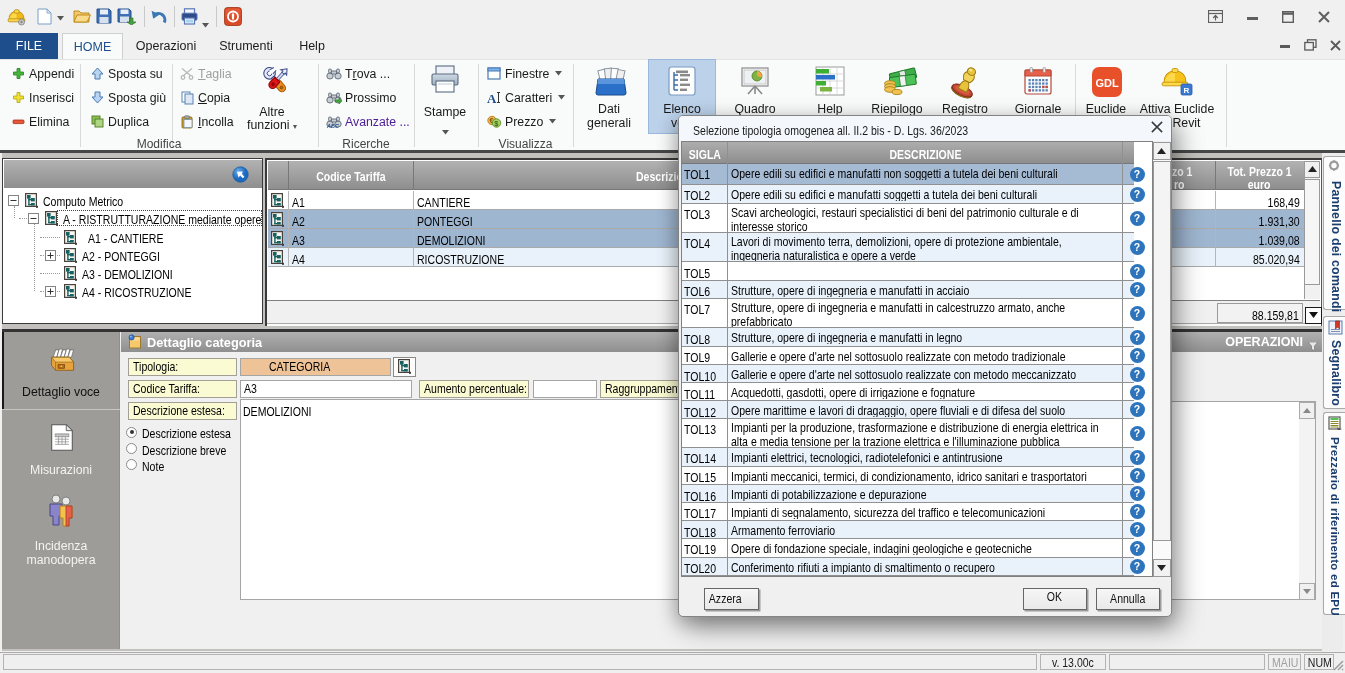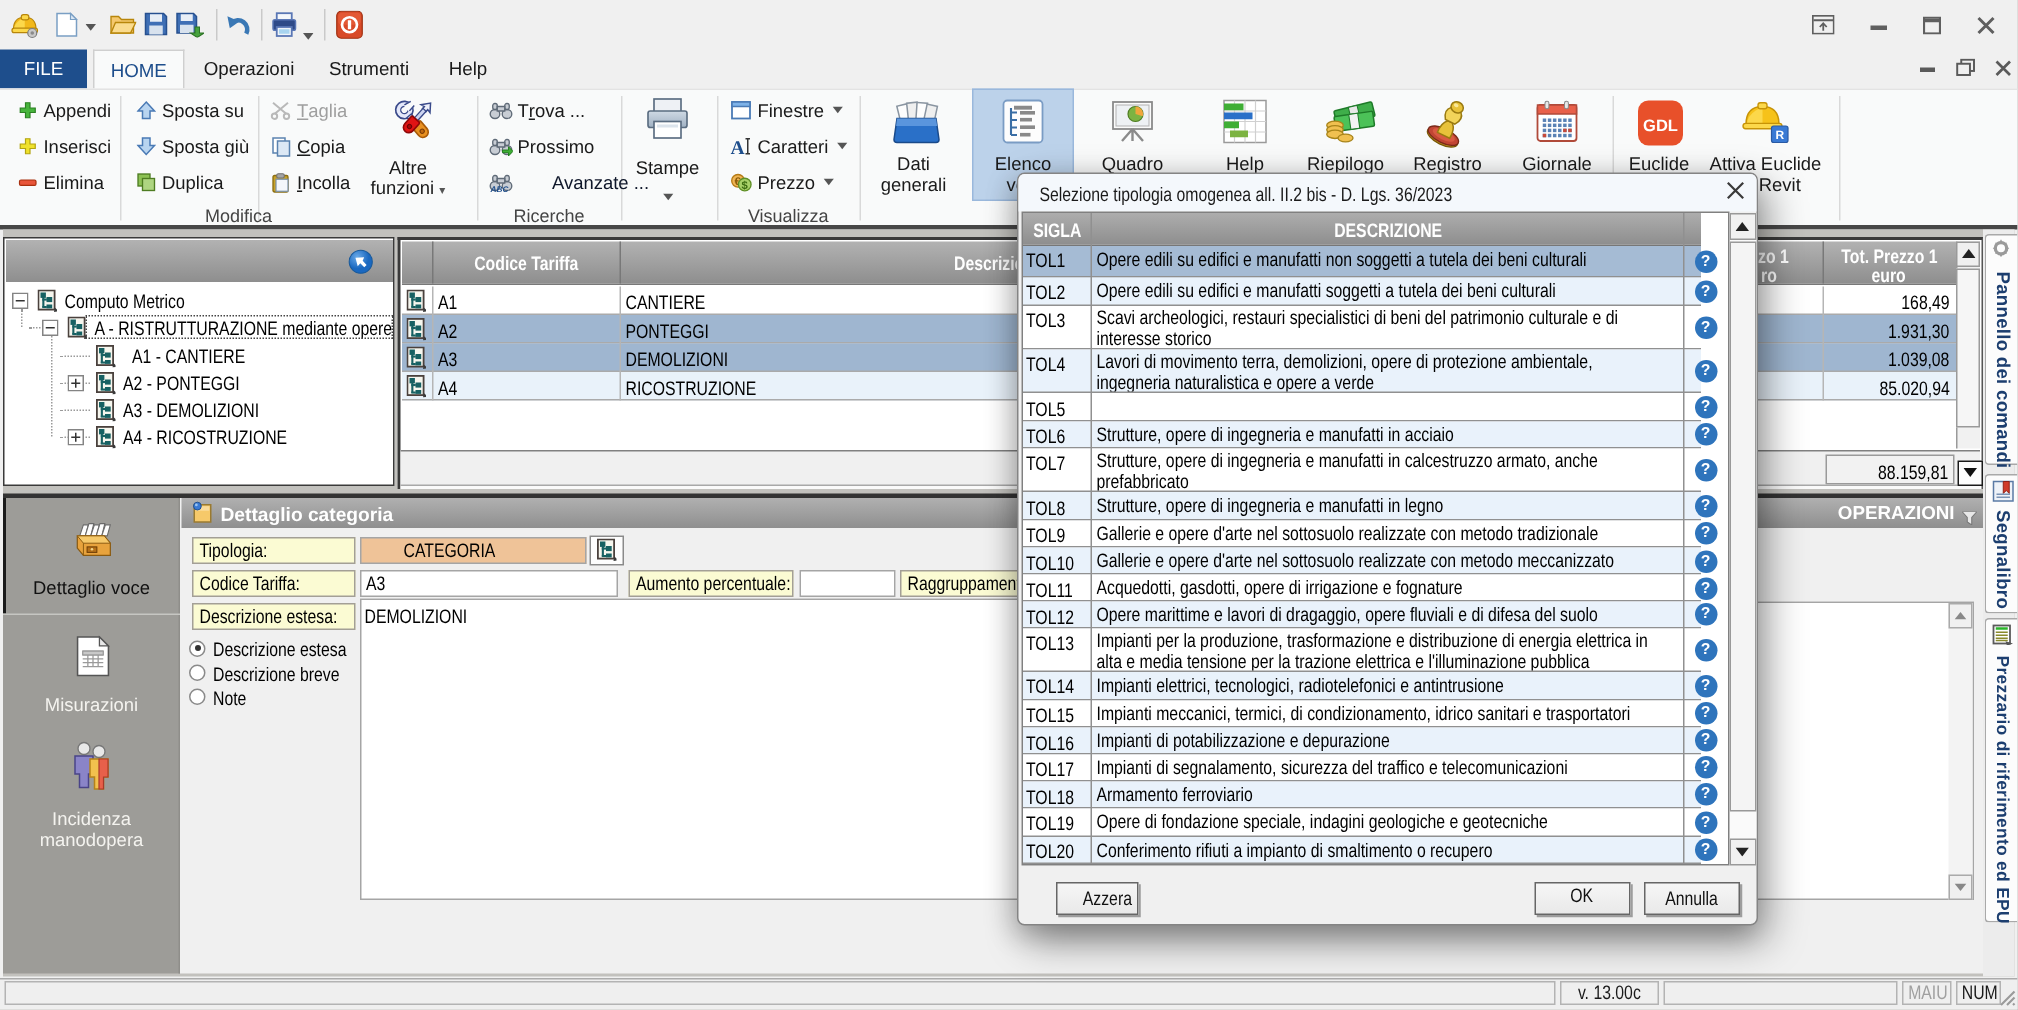--- a/index.html
+++ b/index.html
@@ -203,21 +203,21 @@
         <g fill="#c8cdd4" stroke="#5f6a77" stroke-width="0.9">
           <ellipse cx="4" cy="8" rx="3.2" ry="3"></ellipse>
           <ellipse cx="12" cy="8" rx="3.2" ry="3"></ellipse>
           <rect x="2.5" y="1" width="3" height="4" rx="1.4"></rect>
           <rect x="10.5" y="1" width="3" height="4" rx="1.4"></rect>
           <path d="M5.5 3 h5 v3 h-5 z"></path>
         </g>
         <text x="1" y="12" font-size="5.5" font-style="italic" font-weight="bold" fill="#1e4e8c" font-family="Liberation Sans">ABC</text>
       </svg>
     </div>
-<div class="ab" style="left:345px;top:109.5px;height:24px;display:flex;align-items:center;font-size:12.3px;color:#0f172a;white-space:nowrap;margin-left:23px;">Avanzate ...</div>
+<div class="ab" style="left:345px;top:109.5px;height:24px;display:flex;align-items:center;font-size:12.3px;color:#4c1d95;white-space:nowrap;">Avanzate ...</div>
 <svg class="ab" style="left:259px;top:64px" width="34" height="34" viewBox="0 0 34 34">
 <g transform="rotate(-40 17 17)">
  <circle cx="17" cy="7" r="5.8" fill="#e4e8fa" stroke="#3a4a8a" stroke-width="1.1"></circle>
  <circle cx="17" cy="7" r="2.4" fill="#f9fafa" stroke="#3a4a8a" stroke-width="0.9"></circle>
  <path d="M19 4.2 L24.5 5.2 L24.5 9 L19 9.8 L17.8 7 Z" fill="#f9fafa" stroke="none"></path>
  <path d="M19.2 4.4 L24 5.3 M19.2 9.6 L24 8.9" stroke="#3a4a8a" stroke-width="1"></path>
  <rect x="15.2" y="12" width="3.6" height="7" fill="#e4e8fa" stroke="#3a4a8a" stroke-width="1"></rect>
  <path d="M14.4 19 h5.2 a1 1 0 0 1 1 1 v6.2 a3.6 3.6 0 0 1 -7.2 0 v-6.2 a1 1 0 0 1 1 -1 z" fill="#e89020" stroke="#a85a08" stroke-width="1.1"></path>
  <circle cx="17" cy="25.5" r="1.4" fill="#c06810" stroke="#7a3a04" stroke-width="0.7"></circle>
 </g>
@@ -908,21 +908,21 @@
       <svg width="9" height="6">
         <path d="M4.5 0 L9 6 L0 6 Z" fill="#222"></path>
       </svg>
     </div>
 <div class="ab" style="left:1152.5px;top:160.5px;width:18px;height:380px;background:#f4f4f4;border:1px solid #999;"></div>
 <div class="ab" style="left:1152.5px;top:559px;width:18px;height:17.5px;background:#f1f1f1;border:1px solid #999;display:flex;align-items:center;justify-content:center;">
       <svg width="9" height="6">
         <path d="M0 0 L9 0 L4.5 6 Z" fill="#222"></path>
       </svg>
     </div>
-<div class="ab" style="left:703.5px;top:587.5px;width:55.5px;height:22px;background:linear-gradient(#f6f6f6,#e9e9e9);border:1px solid #666;box-shadow:1.5px 1.5px 0 rgba(90,90,90,0.55);color:#111;display:flex;align-items:center;justify-content:flex-end;">
+<div class="ab" style="left:703.5px;top:587.5px;width:55.5px;height:22px;background:linear-gradient(#f6f6f6,#e9e9e9);border:1px solid #666;box-shadow:1.5px 1.5px 0 rgba(90,90,90,0.55);color:#111;display:flex;align-items:center;justify-content:flex-start;">
       <span class="cdc">Azzera</span>
     </div>
 <div class="ab" style="left:1022.5px;top:587.5px;width:64px;height:22px;background:linear-gradient(#f6f6f6,#e9e9e9);border:1px solid #666;box-shadow:1.5px 1.5px 0 rgba(90,90,90,0.55);color:#111;display:flex;justify-content:center;">
       <span class="cdc">OK</span>
     </div>
 <div class="ab" style="left:1095.5px;top:587.5px;width:64px;height:22px;background:linear-gradient(#f6f6f6,#e9e9e9);border:1px solid #666;box-shadow:1.5px 1.5px 0 rgba(90,90,90,0.55);color:#111;display:flex;align-items:center;justify-content:center;">
       <span class="cdc">Annulla</span>
     </div>
 </div>
 </body></html>

